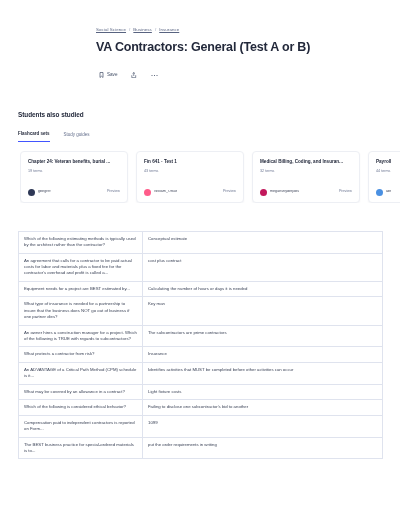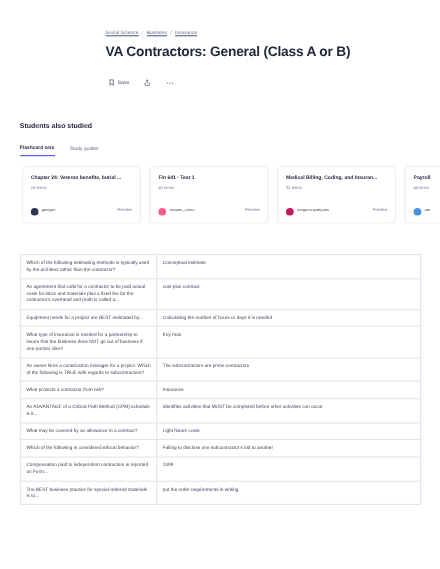--- a/index.html
+++ b/index.html
@@ -143,21 +143,21 @@
   <div class="header">
 
     <div class="breadcrumb">
       <a>Social Science</a>
       <span class="sep">/</span>
       <a>Business</a>
       <span class="sep">/</span>
       <a>Insurance</a>
     </div>
 
-    <h1 class="title">VA Contractors: General (Class A or B)</h1>
+    <h1 class="title">VA Contractors: General (Test A or B)</h1>
 
     <div class="actions">
 
       <div class="act">
         <span class="ico">
           <svg width="5" height="6" viewBox="0 0 10 12" fill="none" stroke="#434f67" stroke-width="1.4">
             <path d="M2 1h6v10l-3-2.6L2 11z"></path>
           </svg>
         </span>
         <span>Save</span>

